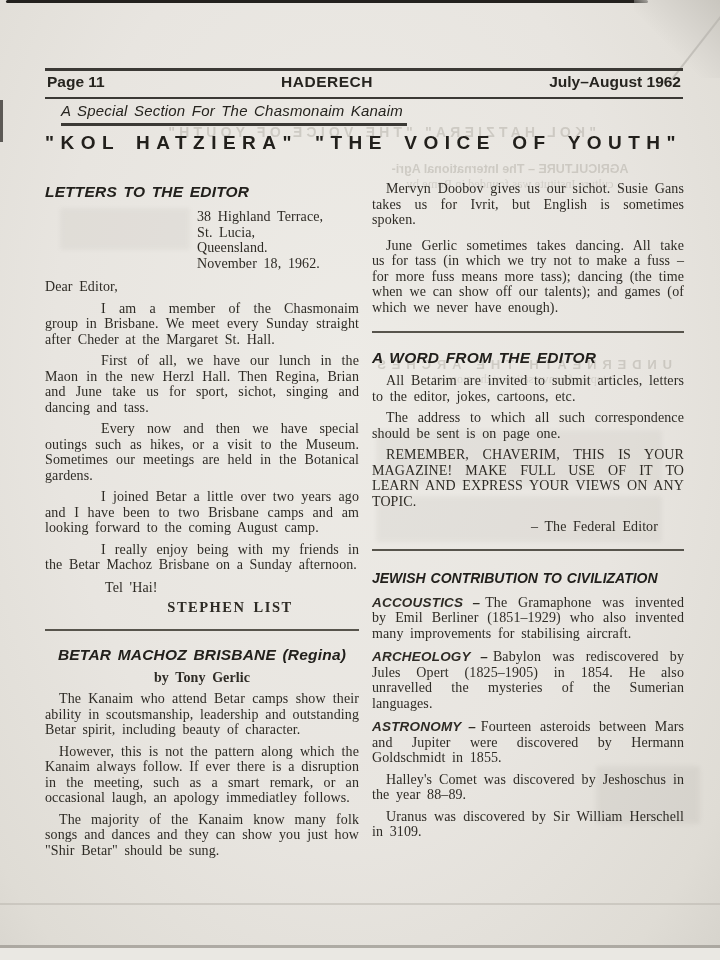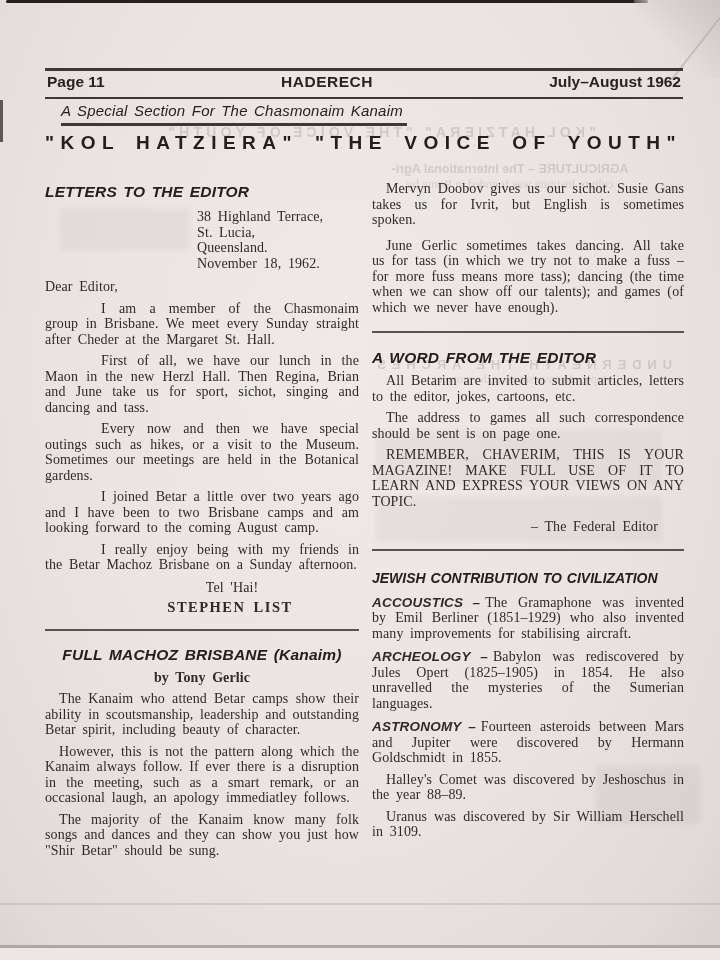--- a/index.html
+++ b/index.html
@@ -44,21 +44,21 @@
   h2{font-family:"Liberation Sans",sans-serif;font-style:italic;font-weight:bold;
     font-size:15.5px;line-height:18px;color:#22201c;margin:0 0 6px 0;letter-spacing:.2px;word-spacing:2px;text-align:left;}
   h2.centered{text-align:center;margin-top:15px;}
   h2.tight{font-size:14px;letter-spacing:0;word-spacing:1px;}
 
   .address{margin:8px 0 6px 152px;line-height:15.5px;text-align:left;}
   .salutation{margin:8px 0 0 0;text-indent:0;}
   p{margin:6px 0 0 0;}
   .letter-p{text-indent:56px;}
   .body-p{text-indent:14px;}
-  .signoff{text-align:center;padding-left:60px;margin-top:7px;}
+  .signoff{text-align:left;padding-left:60px;margin-top:7px;}
   .signature-name{text-align:center;padding-left:56px;margin-top:5px;font-weight:bold;letter-spacing:1.5px;font-size:14.5px;}
   .byline{text-align:center;font-weight:bold;margin:4px 0 2px 0;font-size:14px;}
   .rule-h{height:2px;background:#57544c;margin:13px 0 12px 0;border:0;}
   .editor-sig{text-align:right;padding-right:26px;margin-top:10px;}
   .entry{margin:8px 0 0 0;}
   .entry .term{font-family:"Liberation Sans",sans-serif;font-style:italic;font-weight:bold;
     font-size:13.5px;letter-spacing:.2px;margin-right:5px;word-spacing:1px;}
 
   
   .ghost{position:absolute;transform:scaleX(-1);color:#8e897e;pointer-events:none;text-align:center;}
@@ -127,36 +127,36 @@
     <p class="letter-p">First of all, we have our lunch in the Maon in the new Herzl Hall.  Then Regina, Brian and June take us for sport, sichot, singing and dancing and tass.</p>
     <p class="letter-p">Every now and then we have special outings such as hikes, or a visit to the Museum.  Sometimes our meetings are held in the Botanical gardens.</p>
     <p class="letter-p">I joined Betar a little over two years ago and I have been to two Brisbane camps and am looking forward to the coming August camp.</p>
     <p class="letter-p">I really enjoy being with my friends in the Betar Machoz Brisbane on a Sunday afternoon.</p>
 
     <p class="signoff">Tel 'Hai!</p>
     <p class="signature-name">STEPHEN LIST</p>
 
     <div class="rule-h"></div>
 
-    <h2 class="centered">FULL MACHOZ BRISBANE (Kanaim)</h2>
+    <h2 class="centered">BETAR MACHOZ BRISBANE (Regina)</h2>
     <p class="byline">by Tony Gerlic</p>
     <p class="body-p">The Kanaim who attend Betar camps show their ability in scoutsmanship, leadership and outstanding Betar spirit, including beauty of character.</p>
     <p class="body-p">However, this is not the pattern along which the Kanaim always follow.  If ever there is a disruption in the meeting, such as a smart remark, or an occasional laugh, an apology immediatley follows.</p>
     <p class="body-p">The majority of the Kanaim know many folk songs and dances and they can show you just how "Shir Betar" should be sung.</p>
   </div>
 
   <div class="col col-right">
     <p class="body-p" style="margin-top:0">Mervyn Doobov gives us our sichot.  Susie Gans takes us for Ivrit, but English is sometimes spoken.</p>
     <p class="body-p" style="margin-top:10px">June Gerlic sometimes takes dancing.  All take us for tass (in which we try not to make a fuss – for more fuss means more tass); dancing (the time when we can show off our talents); and games (of which we never have enough).</p>
 
     <div class="rule-h" style="margin-top:16px;margin-bottom:16px"></div>
 
     <h2>A WORD FROM THE EDITOR</h2>
     <p class="body-p">All Betarim are invited to submit articles, letters to the editor, jokes, cartoons, etc.</p>
-    <p class="body-p">The address to games all such correspondence should be sent is on page one.</p>
+    <p class="body-p">The address to which all such correspondence should be sent is on page one.</p>
     <p class="body-p">REMEMBER, CHAVERIM, THIS IS YOUR MAGAZINE!  MAKE FULL USE OF IT TO LEARN AND EXPRESS YOUR VIEWS ON ANY TOPIC.</p>
     <p class="editor-sig">– The Federal Editor</p>
 
     <div class="rule-h" style="margin-top:14px;margin-bottom:18px"></div>
 
     <h2 class="tight">JEWISH CONTRIBUTION TO CIVILIZATION</h2>
 
     <p class="entry"><span class="term">ACCOUSTICS –</span><span>The Gramaphone was invented by Emil Berliner (1851–1929) who also invented many improvements for stabilising aircraft.</span></p>
     <p class="entry"><span class="term">ARCHEOLOGY –</span><span>Babylon was rediscovered by Jules Opert (1825–1905) in 1854.  He also unravelled the mysteries of the Sumerian languages.</span></p>
     <p class="entry"><span class="term">ASTRONOMY –</span><span>Fourteen asteroids between Mars and Jupiter were discovered by Hermann Goldschmidt in 1855.</span></p>

